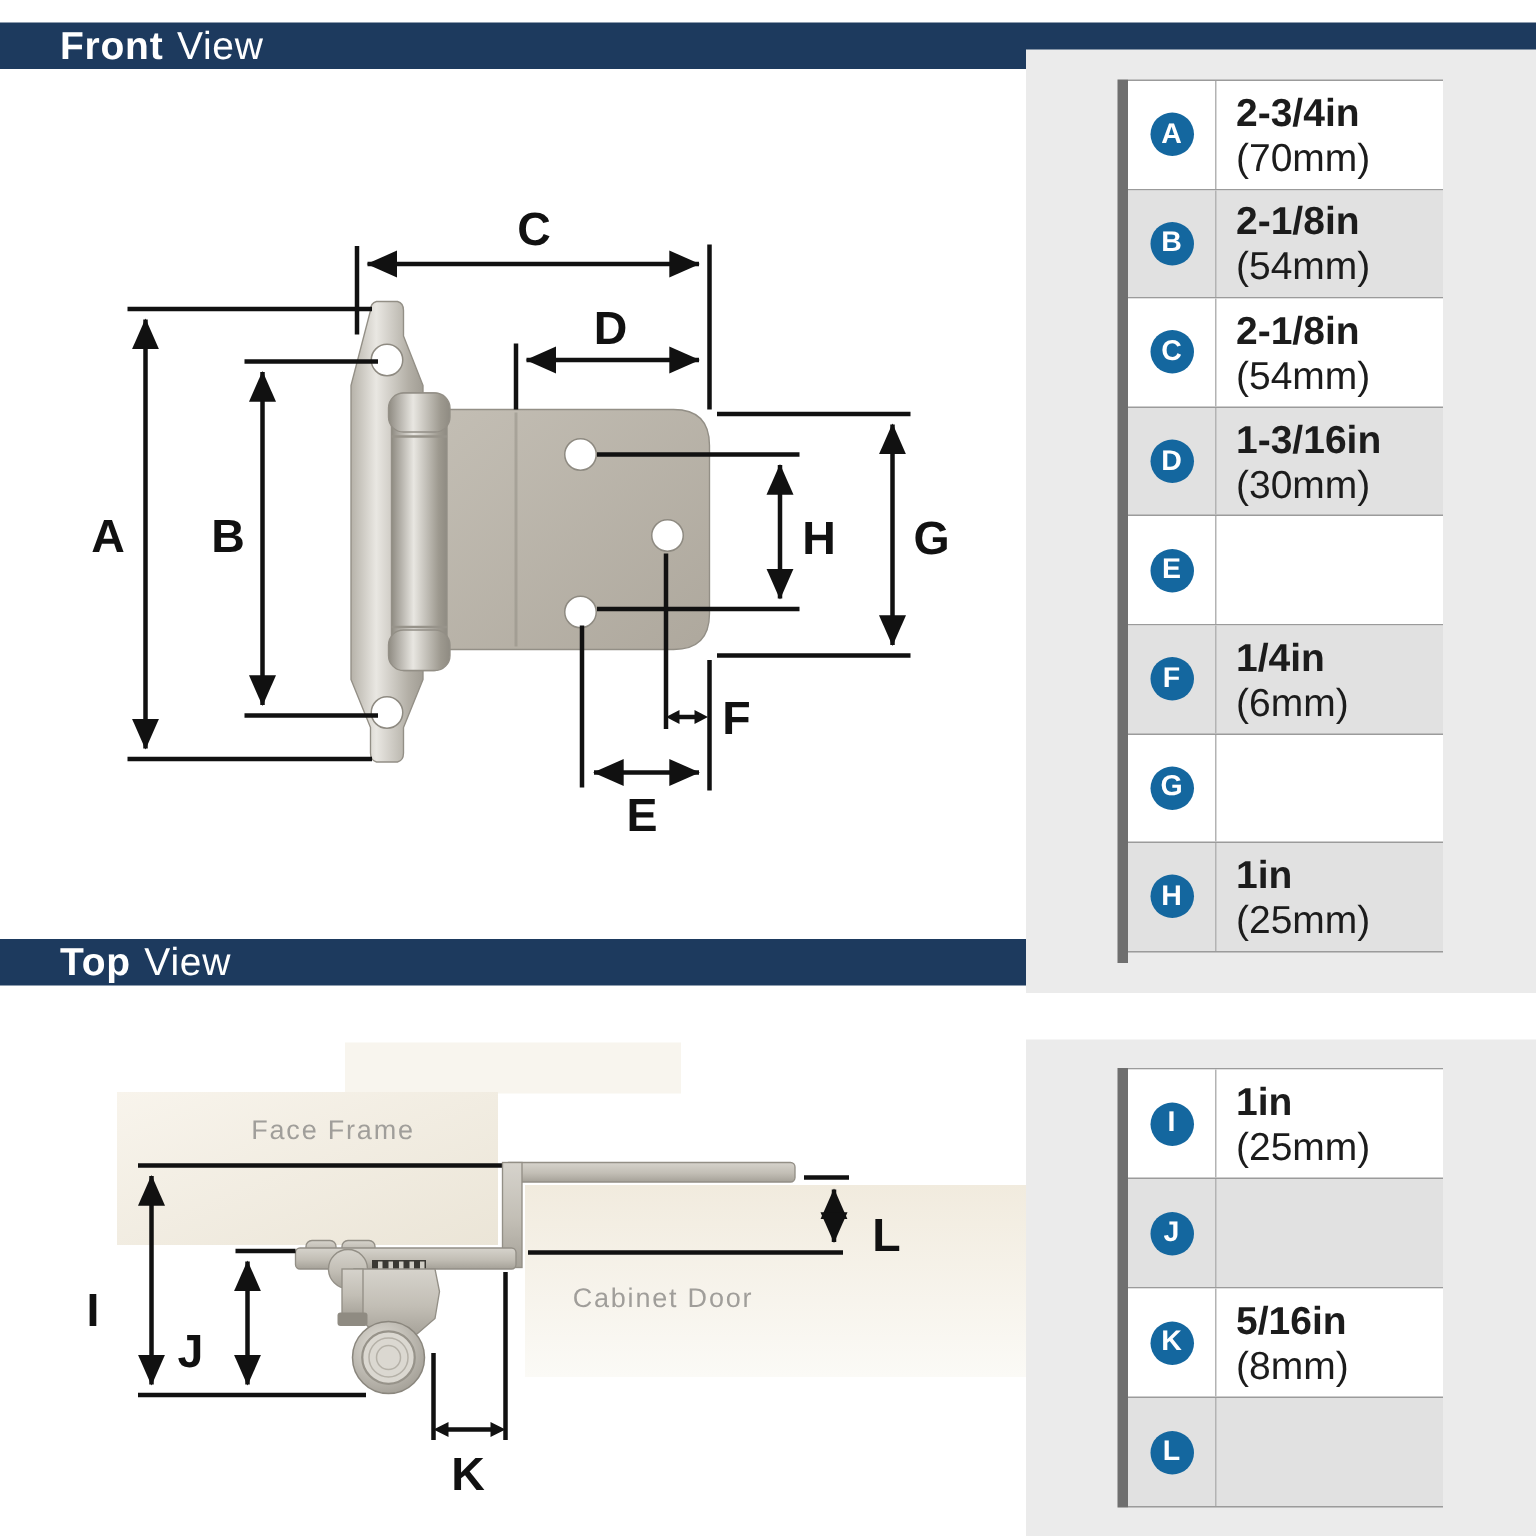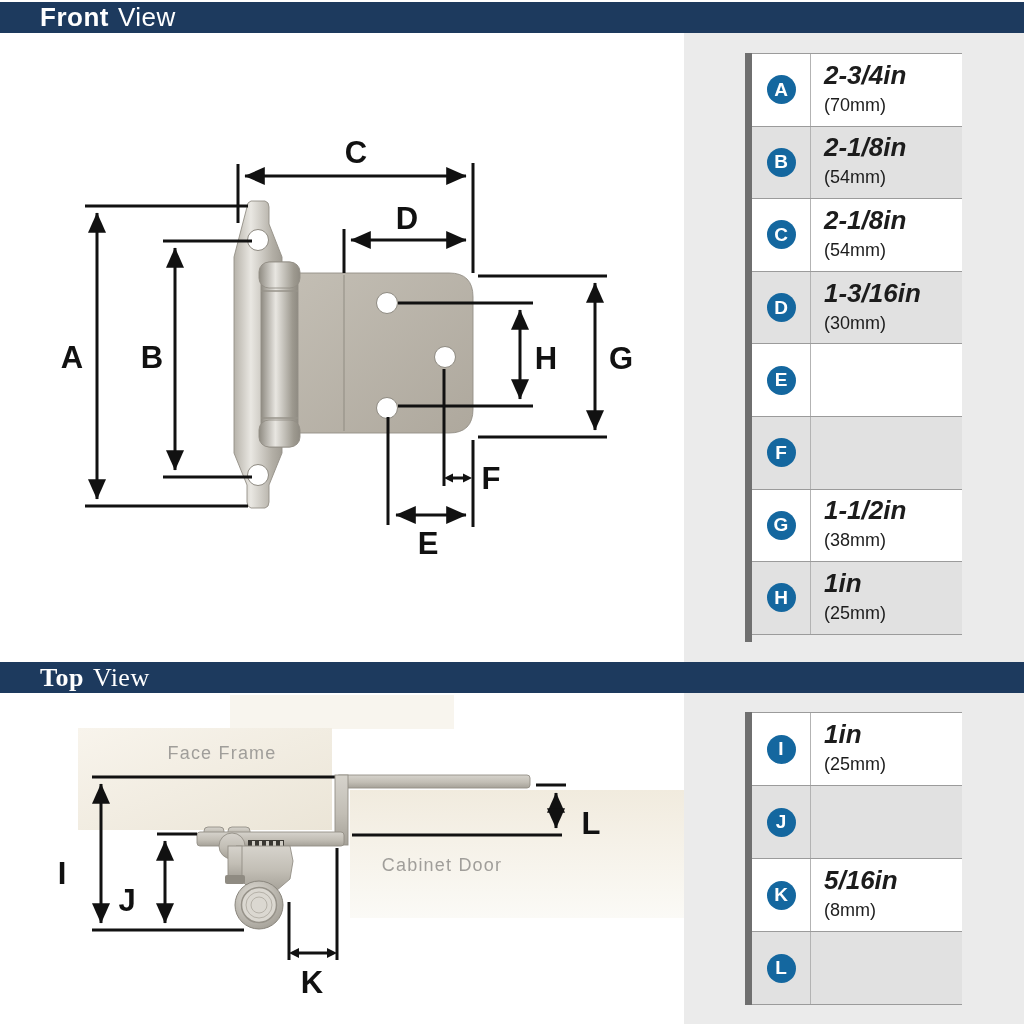--- a/index.html
+++ b/index.html
@@ -5,43 +5,43 @@
   html,body{margin:0;padding:0;background:#fff;}
   #page{position:relative;width:1024px;height:1024px;overflow:hidden;background:#fff;
         font-family:"Liberation Sans",sans-serif;}
 
   
   .banner{position:absolute;left:0;width:1024px;height:31px;background:var(--navy);
           color:#fff;display:flex;align-items:center;padding-left:40px;box-sizing:border-box;
           font-size:26px;letter-spacing:.5px;}
   .banner .b{font-weight:700;margin-right:9px;}
   .banner .r{font-weight:400;}
-  #banner-front{top:2px;}
-  #banner-top{top:662px;font-family:Liberation Serif, serif;}
+  #banner-front{top:15px;}
+  #banner-top{top:626px;}
 
   
   .side-panel{position:absolute;left:684px;width:340px;background:var(--panel);}
   #panel-front{top:33px;height:629px;}
   #panel-top{top:693px;height:331px;}
 
   
   .dim-bar{position:absolute;width:7px;background:var(--bar);}
   .dim-table{position:absolute;left:752px;width:210px;border-top:1px solid var(--row-border);}
   .trow{display:flex;align-items:center;background:#fff;border-bottom:1px solid var(--row-border);
         box-sizing:border-box;}
   .trow.alt{background:var(--row-alt);}
   #table-front .trow{height:72.6px;}
   #table-top .trow{height:73px;}
   .badge-cell{width:59px;height:100%;display:flex;align-items:center;justify-content:center;
         border-right:1.5px solid var(--divider);box-sizing:border-box;flex:none;}
   .badge{width:29px;height:29px;border-radius:50%;background:var(--badge-blue);color:#fff;
         font-weight:700;font-size:19px;display:flex;align-items:center;justify-content:center;}
   .val-cell{padding-left:13px;color:var(--text-dark);}
-  .val-in{font-weight:700;font-size:26px;line-height:30px;font-style:italic;}
-  .val-mm{font-weight:400;font-size:18px;line-height:30px;}
+  .val-in{font-weight:700;font-size:26px;line-height:30px;}
+  .val-mm{font-weight:400;font-size:26px;line-height:30px;}
 
   
   .diagram{position:absolute;left:0;}
   #svg-front{top:33px;}
   #svg-top{top:693px;}
   .ink{stroke:var(--ink);stroke-width:3;fill:none;}
   .mkfill{fill:var(--ink);}
   .dim-label{font-family:"Liberation Sans",sans-serif;font-weight:700;font-size:31px;
         fill:var(--ink);text-anchor:middle;}
   .anno{font-family:"Liberation Sans",sans-serif;font-weight:400;font-size:18px;
@@ -106,28 +106,28 @@
     </div>
     <div class="trow">
       <div class="badge-cell">
           <span class="badge">E</span>
         </div>
     </div>
     <div class="trow alt">
       <div class="badge-cell">
           <span class="badge">F</span>
         </div>
+      <div class="val-cell">
+          <div class="val-in">1/4in</div>
+          <div class="val-mm">(6mm)</div>
+        </div>
     </div>
     <div class="trow">
       <div class="badge-cell">
           <span class="badge">G</span>
-        </div>
-      <div class="val-cell">
-          <div class="val-in">1-1/2in</div>
-          <div class="val-mm">(38mm)</div>
         </div>
     </div>
     <div class="trow alt">
       <div class="badge-cell">
           <span class="badge">H</span>
         </div>
       <div class="val-cell">
           <div class="val-in">1in</div>
           <div class="val-mm">(25mm)</div>
         </div>

